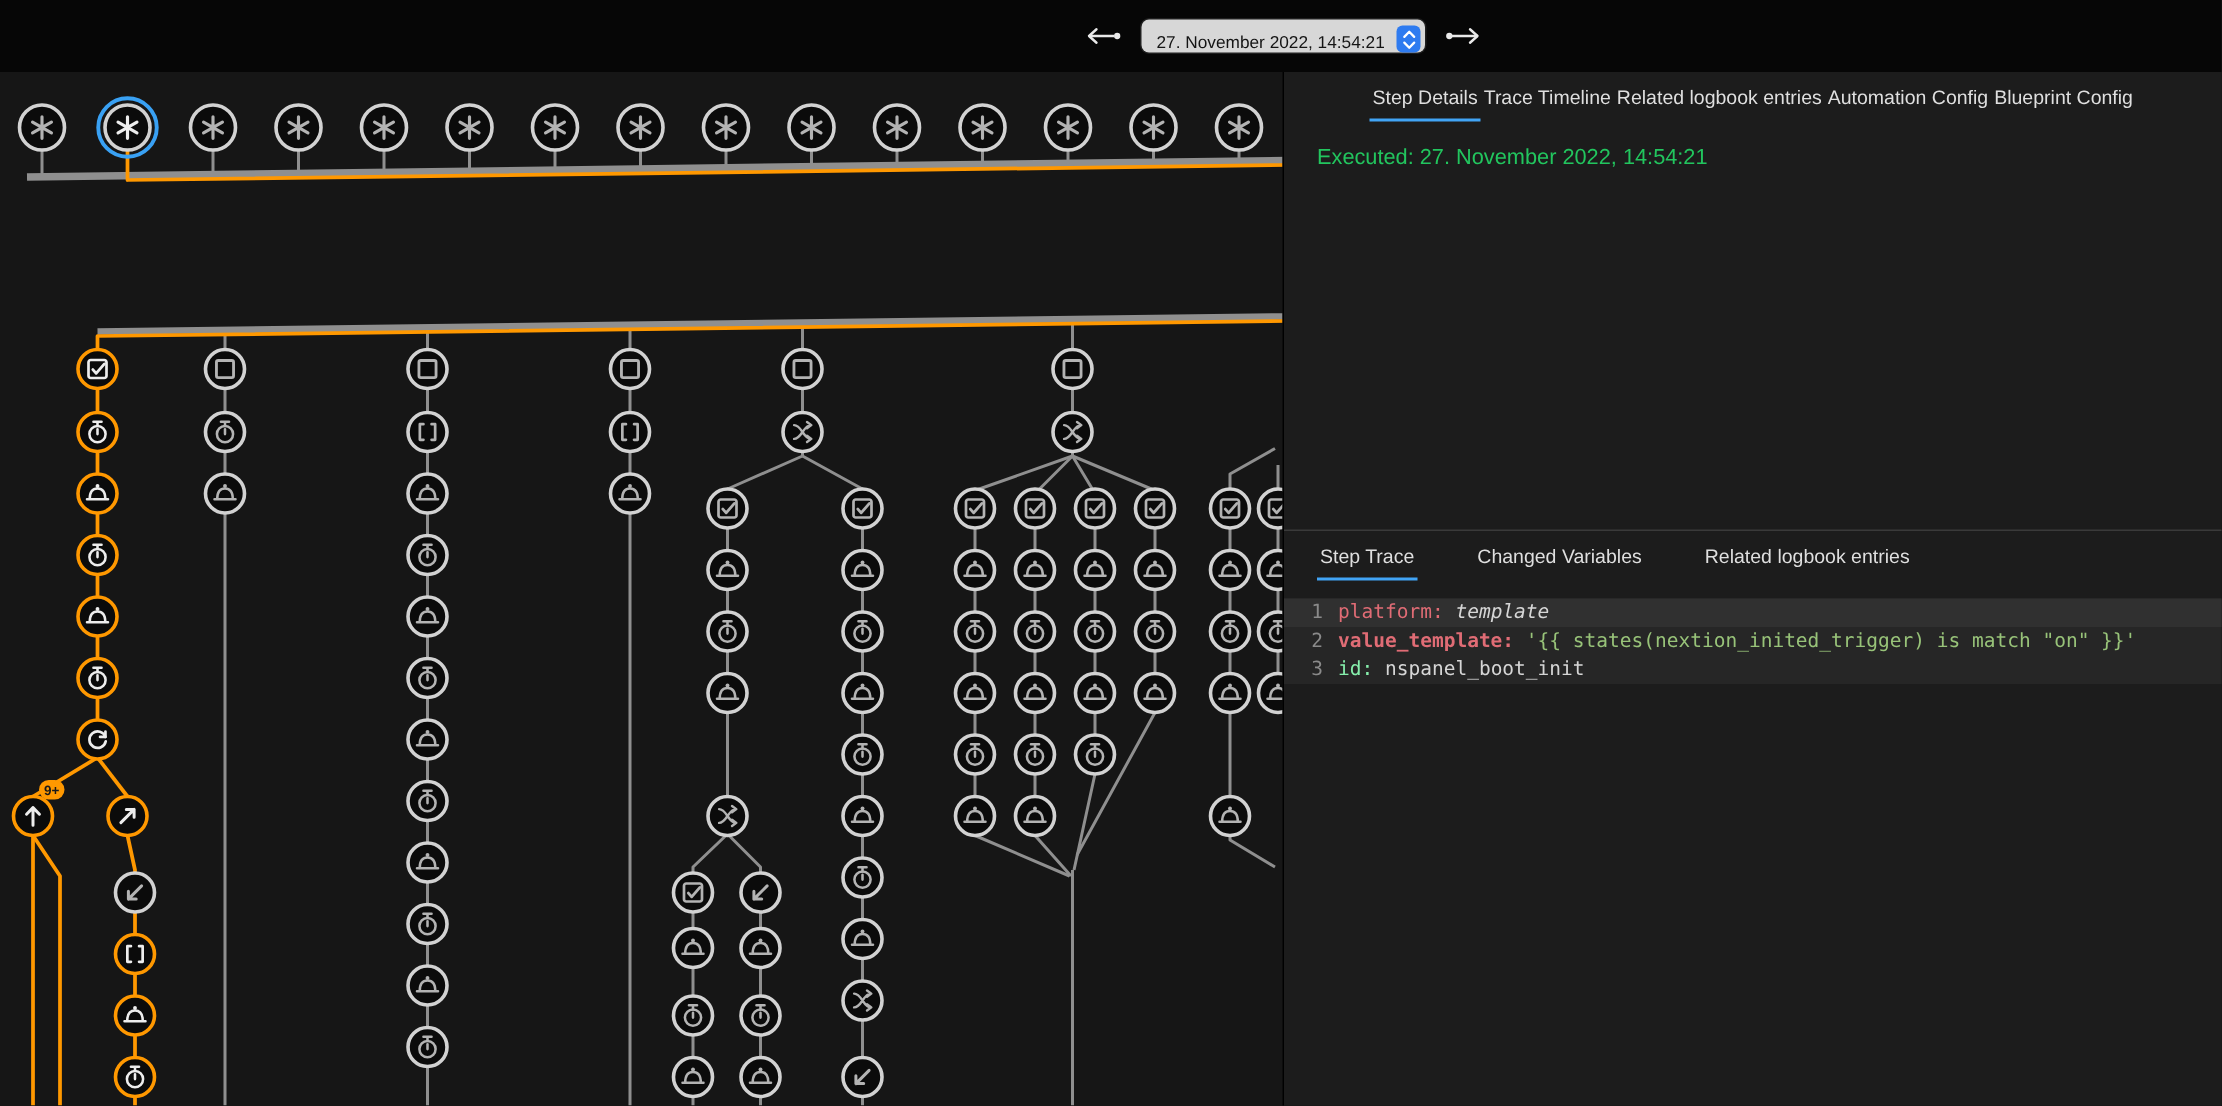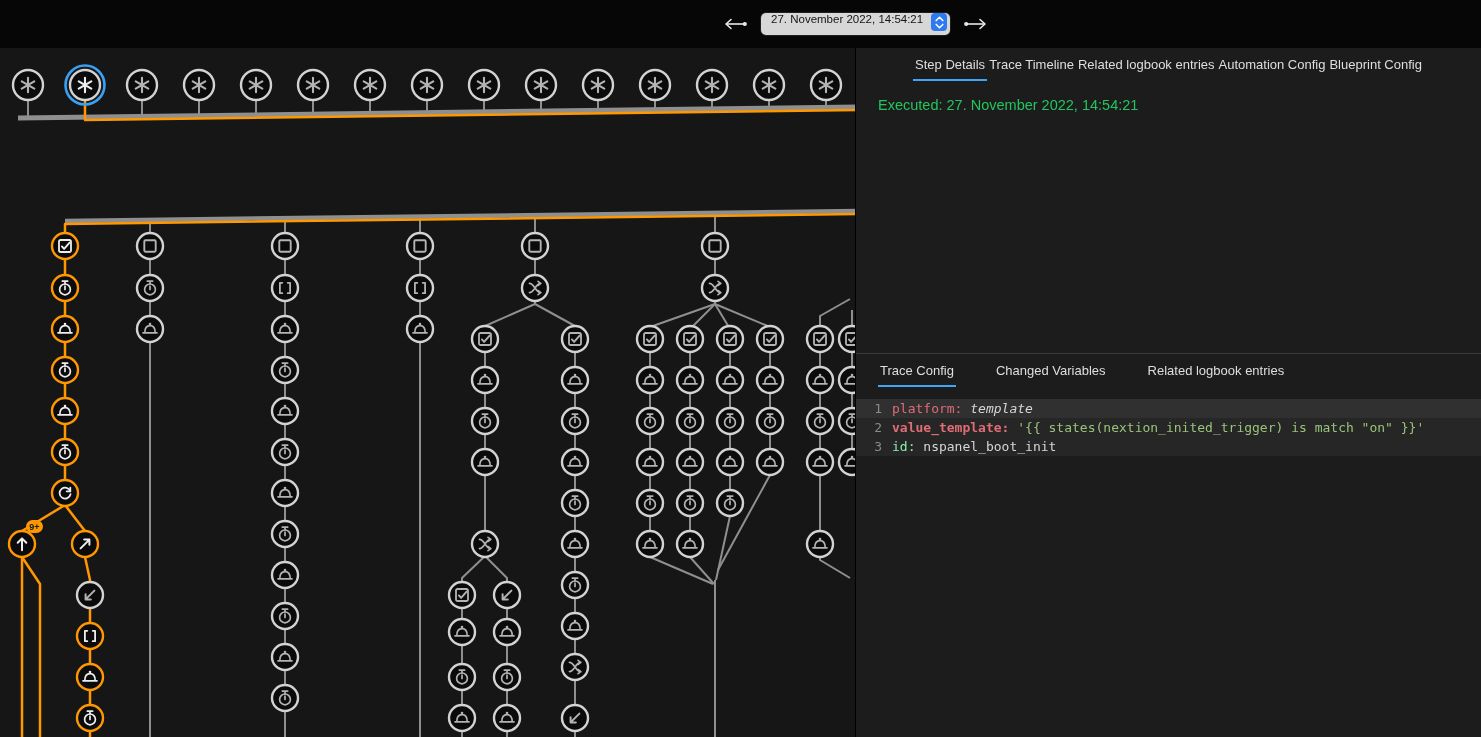--- a/index.html
+++ b/index.html
@@ -7,21 +7,21 @@
     width:1481px;height:737px;overflow:hidden;position:relative;
     background:#161616;font-family:"Liberation Sans",sans-serif;
     -webkit-font-smoothing:antialiased;
   }
   
   #graph-svg{position:absolute;left:0;top:0;z-index:1;}
   
   .topbar{position:absolute;left:0;top:0;width:100%;height:48px;background:#060606;z-index:6;}
   .run-picker{position:absolute;left:723px;top:0;height:48px;display:flex;align-items:center;gap:12px;}
   .arrow-btn{background:none;border:none;padding:0;margin:0;display:flex;align-items:center;cursor:pointer;}
-  .select{height:22px;background:#d7d7d7;border-radius:5px;display:flex;align-items:flex-start;
+  .select{height:22px;background:#d7d7d7;border-radius:5px;display:flex;align-items:flex-end;
           padding:0 3px 0 10px;gap:8px;cursor:pointer;box-shadow:0 0 0 1px rgba(255,255,255,.10);}
   .select-label{font-size:11.5px;color:#141414;white-space:nowrap;}
   .stepper{width:16px;height:18px;background:#2e7bf0;border-radius:4px;display:flex;flex-direction:column;
            align-items:center;justify-content:center;gap:1px;flex:0 0 auto;}
   
   .panel{position:absolute;left:855px;top:48px;right:0;bottom:0;background:#1c1c1c;
          border-left:1px solid #000;z-index:5;display:flex;flex-direction:column;}
   .detail-section{height:305px;flex:0 0 auto;display:flex;flex-direction:column;border-bottom:1px solid #3a3a3a;}
   .tabs{display:flex;align-items:stretch;height:33px;flex:0 0 auto;}
   .tabs.spread{justify-content:center;padding:0 22px;}
@@ -816,21 +816,21 @@
     <nav class="tabs spread" id="top-tabs">
         <button class="tab active">Step Details</button>
         <button class="tab">Trace Timeline</button>
         <button class="tab">Related logbook entries</button>
         <button class="tab">Automation Config</button>
         <button class="tab">Blueprint Config</button>
       </nav>
     <div class="executed">Executed: 27. November 2022, 14:54:21</div>
   </div>
   <nav class="tabs left" id="bottom-tabs">
-      <button class="tab active">Trace Config</button>
+      <button class="tab active">Step Trace</button>
       <button class="tab">Changed Variables</button>
       <button class="tab">Related logbook entries</button>
     </nav>
   <div class="code" id="code-block">
       <div class="code-line hl"><span class="ln">1</span><span style="color: rgb(224, 108, 117);">platform:</span><span style="color: rgb(214, 214, 214); font-style: italic;"> template</span></div>
       <div class="code-line"><span class="ln">2</span><span style="color: rgb(224, 108, 117); font-weight: bold;">value_template:</span><span style="color: rgb(214, 214, 214);"> </span><span style="color: rgb(152, 195, 121);">'{{ states(nextion_inited_trigger) is match "on" }}'</span></div>
       <div class="code-line"><span class="ln">3</span><span style="color: #86efac;">id:</span><span style="color: rgb(214, 214, 214);"> nspanel_boot_init</span></div>
     </div>
 </aside>
 

